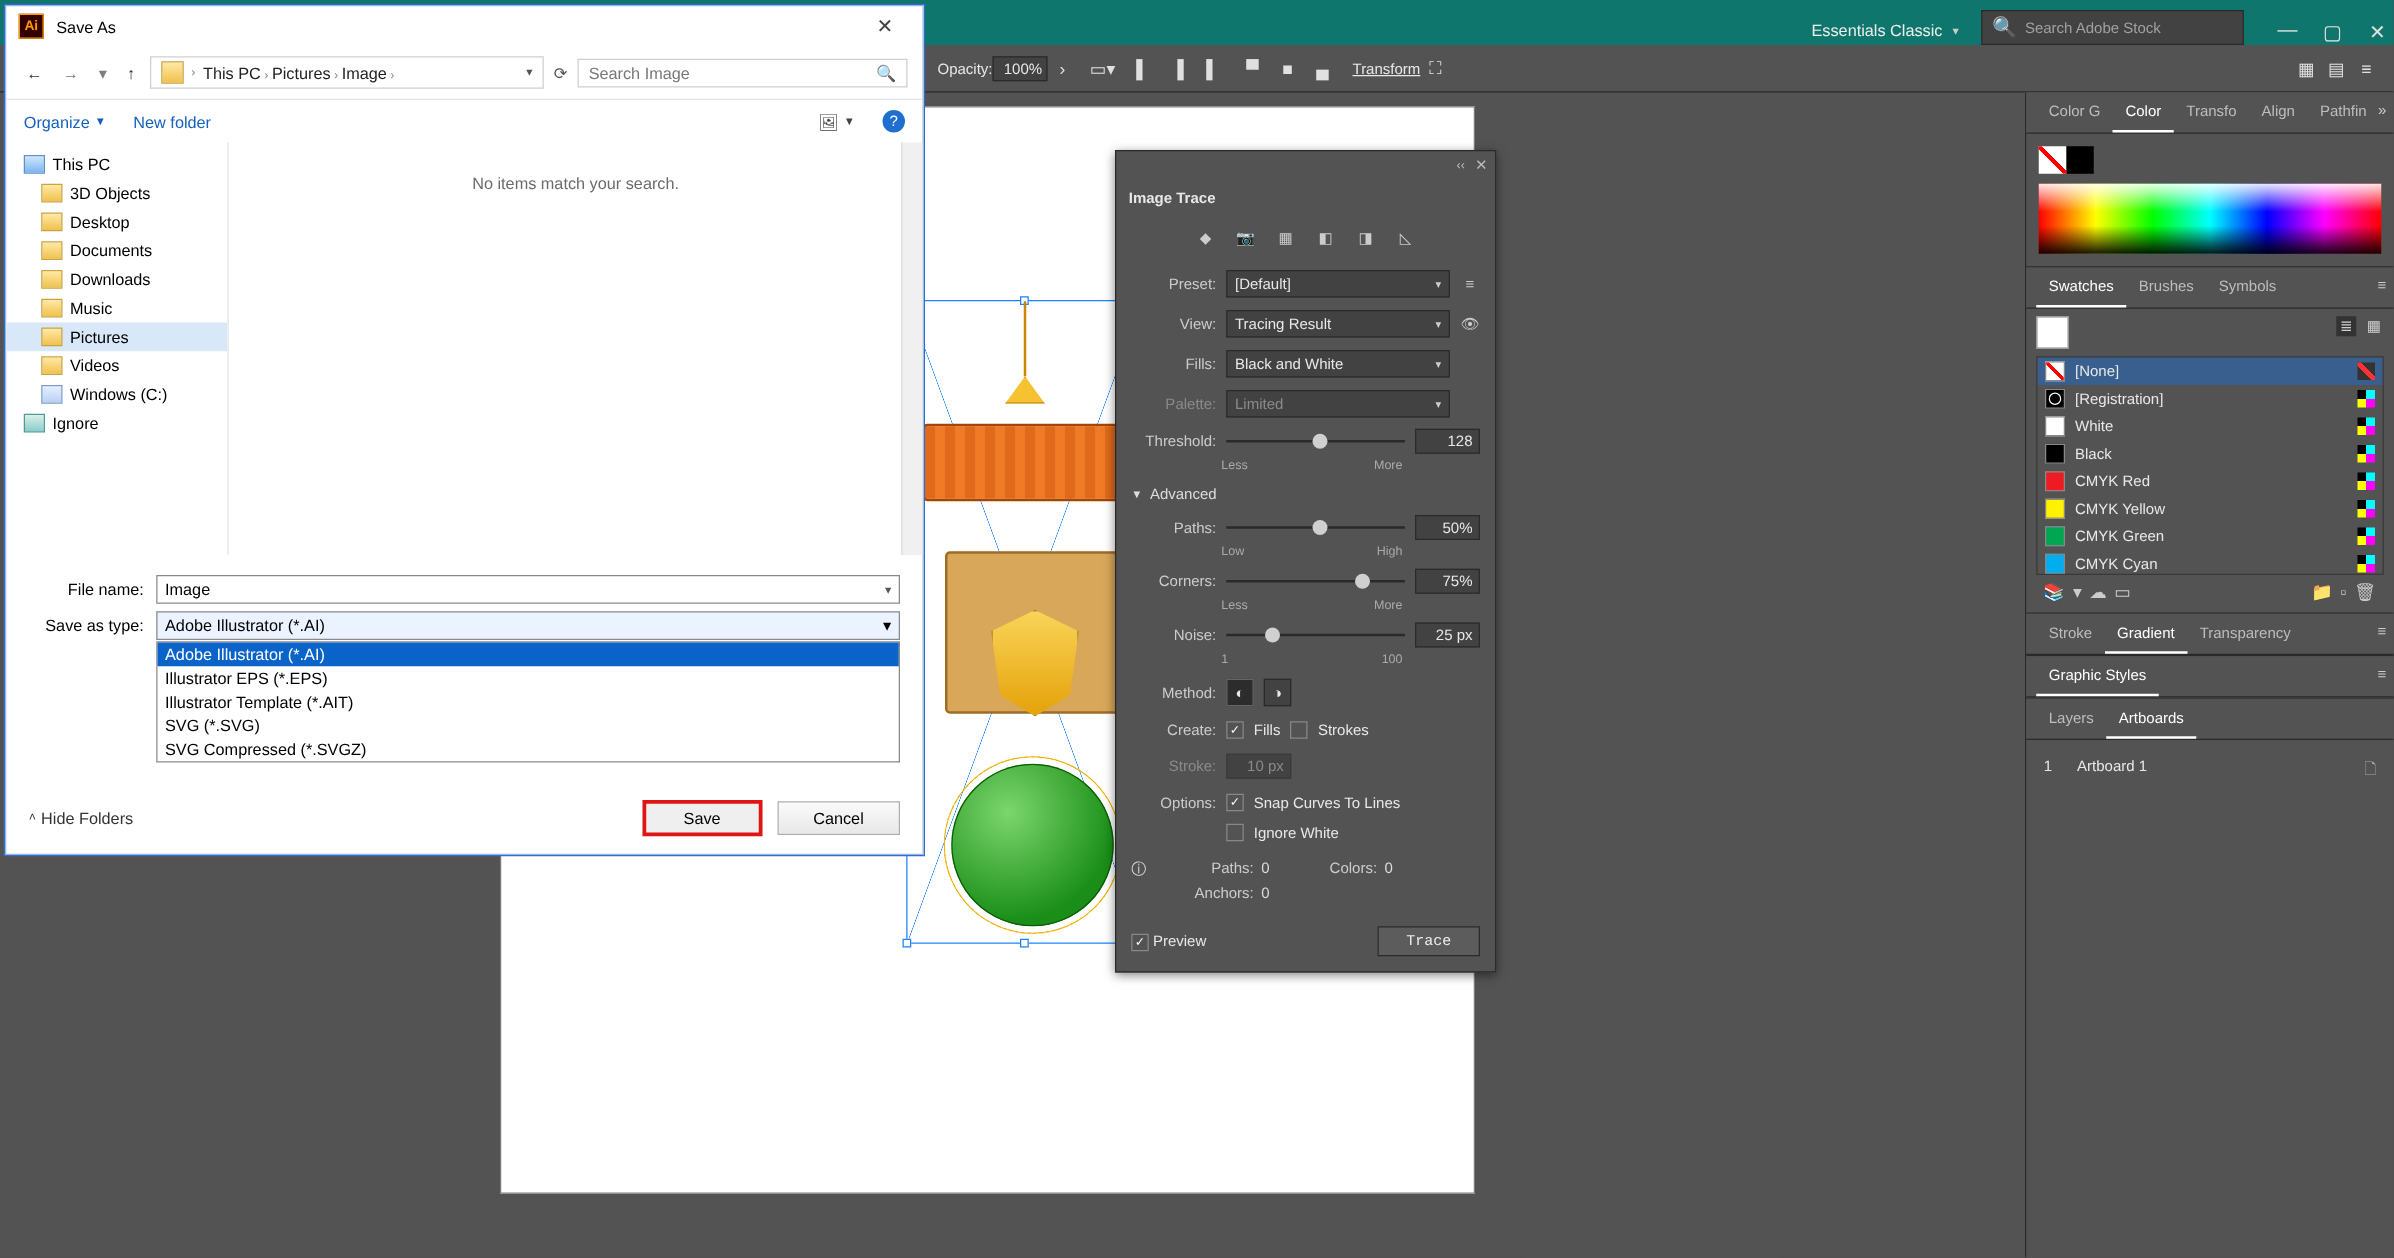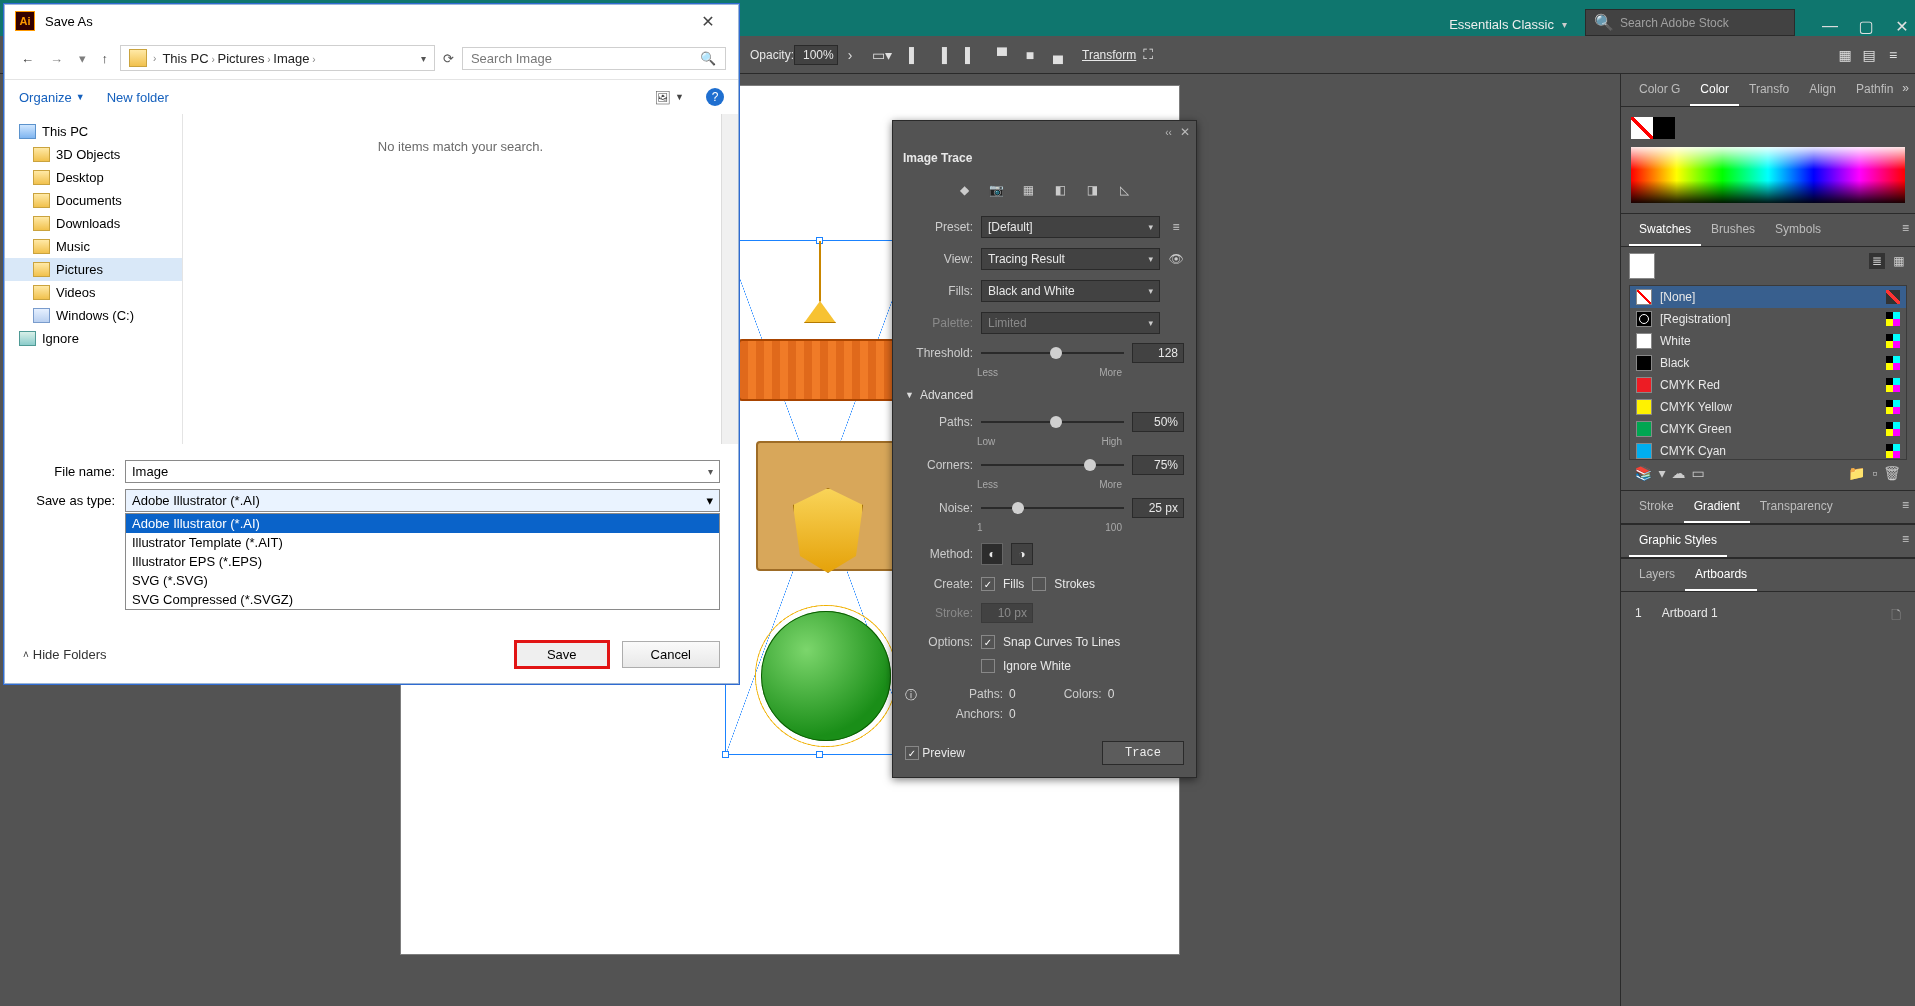--- a/index.html
+++ b/index.html
@@ -586,22 +586,22 @@
       </div>
       <div class="frow">
         <span class="flbl">Save as type:</span>
         <div class="type-wrap">
           <div class="type-dd">
             <span>Adobe Illustrator (*.AI)</span>
               <span class="chev">▾</span>
           </div>
           <div class="type-list" id="type-list">
               <div class="type-opt selected">Adobe Illustrator (*.AI)</div>
+              <div class="type-opt">Illustrator EPS (*.EPS)</div>
               <div class="type-opt">Illustrator Template (*.AIT)</div>
-              <div class="type-opt">Illustrator EPS (*.EPS)</div>
               <div class="type-opt">SVG (*.SVG)</div>
               <div class="type-opt">SVG Compressed (*.SVGZ)</div>
             </div>
         </div>
       </div>
     </div>
     <div style="height:100px"></div>
     <div class="foot">
       <span class="hide">
           <span style="font-size:10px">˄</span>

